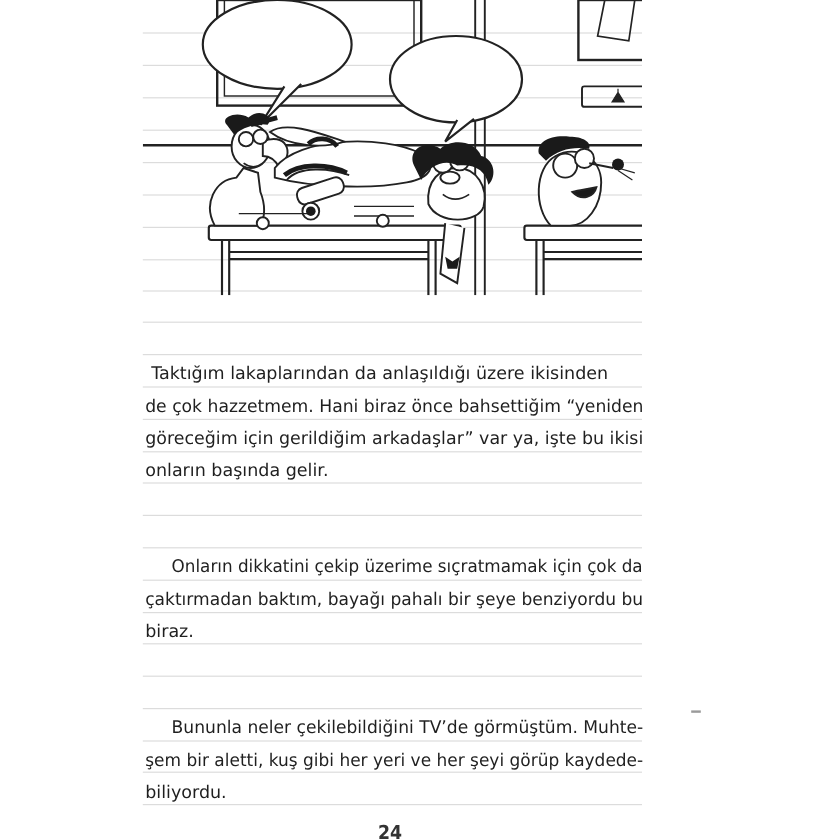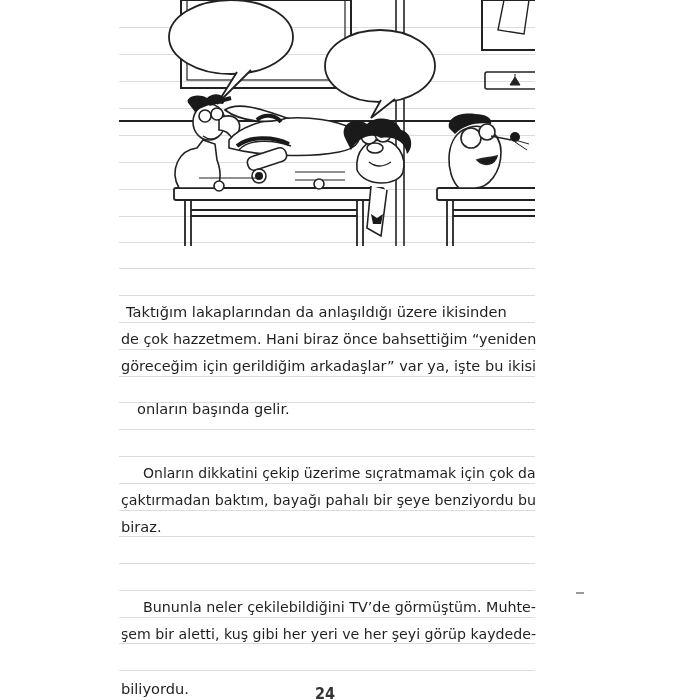--- a/index.html
+++ b/index.html
@@ -141,31 +141,31 @@
       <path d="M396 140 l 14 4 M396 142 l 12 8" stroke="#222" stroke-width="1"></path>
     </svg>
 
     
   </div>
 
   <div class="para" style="top:0">
     <div class="line" style="top:303px; left:5px;">Taktığım lakaplarından da anlaşıldığı üzere ikisinden</div>
     <div class="line" style="top: 330px; transform: scaleX(0.981087); transform-origin: left center;">de çok hazzetmem. Hani biraz önce bahsettiğim “yeniden</div>
     <div class="line" style="top: 357px; transform: scaleX(0.995204); transform-origin: left center;">göreceğim için gerildiğim arkadaşlar” var ya, işte bu ikisi</div>
-    <div class="line" style="top:400px;margin-left:16px;">onların başında gelir.</div>
+    <div class="line" style="top:384px;">onların başında gelir.</div>
   </div>
 
   <div class="para" style="top:0">
     <div class="line" style="top: 464px; left: 22px; transform: scaleX(0.958537); transform-origin: left center;">Onların dikkatini çekip üzerime sıçratmamak için çok da</div>
     <div class="line" style="top: 491px; transform: scaleX(0.974178); transform-origin: left center;">çaktırmadan baktım, bayağı pahalı bir şeye benziyordu bu</div>
     <div class="line" style="top:518px;">biraz.</div>
   </div>
 
   <div class="para" style="top:0">
     <div class="line" style="top: 598px; left: 22px; transform: scaleX(0.977612); transform-origin: left center;">Bunun­la neler çekilebildiğini TV’de görmüştüm. Muhte-</div>
     <div class="line" style="top: 625px; transform: scaleX(0.969626); transform-origin: left center;">şem bir aletti, kuş gibi her yeri ve her şeyi görüp kaydede-</div>
-    <div class="line" style="top:680px;">biliyordu.</div>
+    <div class="line" style="top:652px;">biliyordu.</div>
   </div>
 
   <div class="edge-mark"></div>
 
   <div class="pnum">24</div>
 </div>
 
 </body></html>

